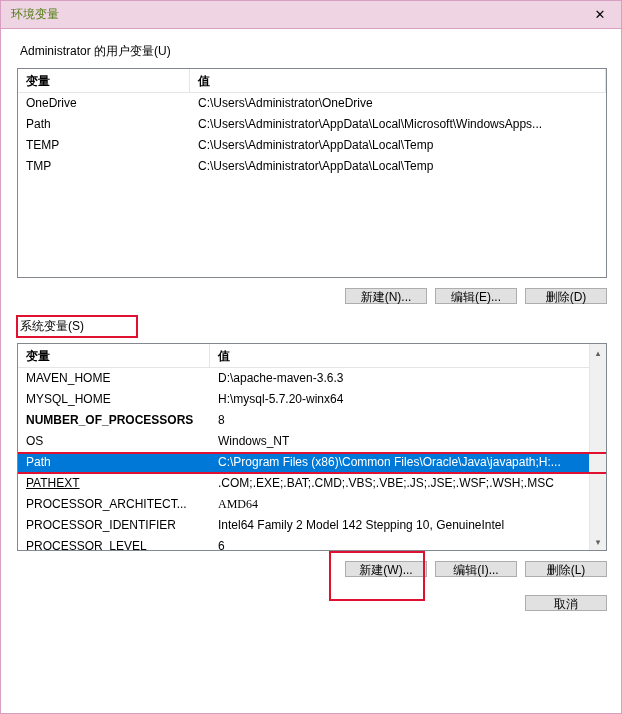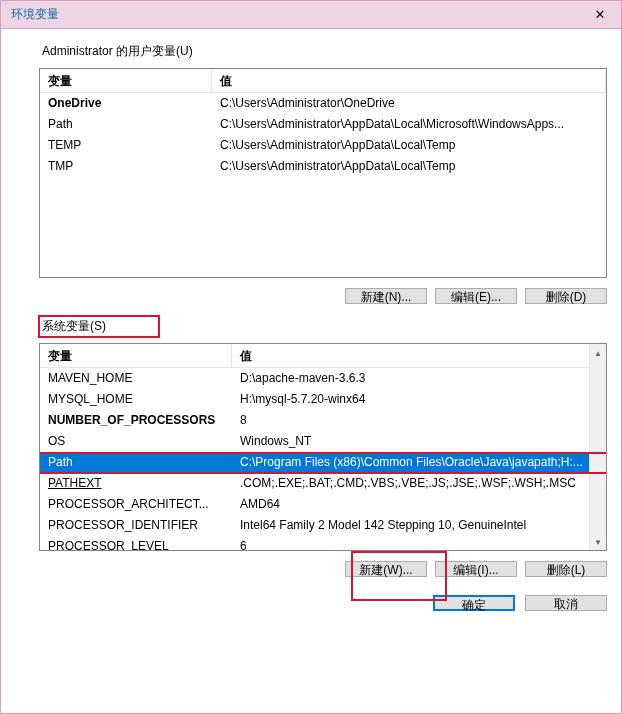--- a/index.html
+++ b/index.html
@@ -20,36 +20,35 @@
 }
 .titlebar {
   height: 28px;
   background: #efd5e3;
   border-bottom: 1px solid #d8a0c0;
   display: flex;
   align-items: center;
   padding-left: 10px;
   position: relative;
 }
-.titlebar .title { font-size: 12px; color: #0369a1; }
+.titlebar .title { font-size: 12px; color: #4d7c0f; }
 .titlebar .close {
   position: absolute;
   right: 0; top: 0;
   width: 42px; height: 27px;
   display: flex; align-items: center; justify-content: center;
   font-size: 13px;
   font-family: Arial, sans-serif;
 }
 .content {
   flex: 1;
-  padding: 12px 14px 14px 0;
+  padding: 12px 14px 14px 16px;
   display: flex;
   flex-direction: column;
   background: #fff;
-  margin-left: 38px;
 }
 fieldset, .group {
   border: none;
   padding: 0;
   margin: 0;
 }
 .group {
   display: flex;
   flex-direction: column;
 }
@@ -158,21 +157,21 @@
     <div class="group" style="margin-bottom:12px;">
       <div class="group-label">Administrator 的用户变量(U)</div>
 
       <div class="listview" id="user-lv" style="height:210px;">
         <div class="lv-header">
           <div class="col" style="width:172px">变量</div>
           <div class="col" style="flex:1">值</div>
         </div>
         <div class="lv-body" id="user-lv-body">
             <div class="lv-row">
-              <div class="cell" style="width: 172px; font-weight: bold;">OneDrive</div>
+              <div class="cell" style="width: 172px;">OneDrive</div>
               <div class="cell" style="flex: 1 1 0%;">C:\Users\Administrator\OneDrive</div>
             </div>
             <div class="lv-row">
               <div class="cell" style="width: 172px;">Path</div>
               <div class="cell" style="flex: 1 1 0%;">C:\Users\Administrator\AppData\Local\Microsoft\WindowsApps...</div>
             </div>
             <div class="lv-row">
               <div class="cell" style="width: 172px;">TEMP</div>
               <div class="cell" style="flex: 1 1 0%;">C:\Users\Administrator\AppData\Local\Temp</div>
             </div>
@@ -218,21 +217,21 @@
             <div class="lv-row selected">
               <div class="cell" style="width: 192px;">Path</div>
               <div class="cell" style="flex: 1 1 0%;">C:\Program Files (x86)\Common Files\Oracle\Java\javapath;H:...</div>
             </div>
             <div class="lv-row">
               <div class="cell" style="width: 192px; text-decoration: underline;">PATHEXT</div>
               <div class="cell" style="flex: 1 1 0%;">.COM;.EXE;.BAT;.CMD;.VBS;.VBE;.JS;.JSE;.WSF;.WSH;.MSC</div>
             </div>
             <div class="lv-row">
               <div class="cell" style="width: 192px;">PROCESSOR_ARCHITECT...</div>
-              <div class="cell" style="flex: 1 1 0%;">AMD64</div>
+              <div class="cell" style="flex: 1 1 0%; font-family: Liberation Serif, serif;">AMD64</div>
             </div>
             <div class="lv-row">
               <div class="cell" style="width: 192px;">PROCESSOR_IDENTIFIER</div>
               <div class="cell" style="flex: 1 1 0%;">Intel64 Family 2 Model 142 Stepping 10, GenuineIntel</div>
             </div>
             <div class="lv-row">
               <div class="cell" style="width: 192px;">PROCESSOR_LEVEL</div>
               <div class="cell" style="flex: 1 1 0%;">6</div>
             </div>
           </div>
@@ -246,18 +245,17 @@
 
       <div class="btnrow" style="position:relative;">
         <button class="btn">新建(W)...</button>
         <button class="btn">编辑(I)...</button>
         <button class="btn">删除(L)</button>
         <div class="hierr-box1" style="left:312px;top:-10px;width:96px;height:50px;"></div>
       </div>
     </div>
 
     <div class="footer-btns">
-      <button class="btn primary">确定</button>
       <button class="btn">取消</button>
     </div>
 
   </div>
 </div>
 
 </body></html>

